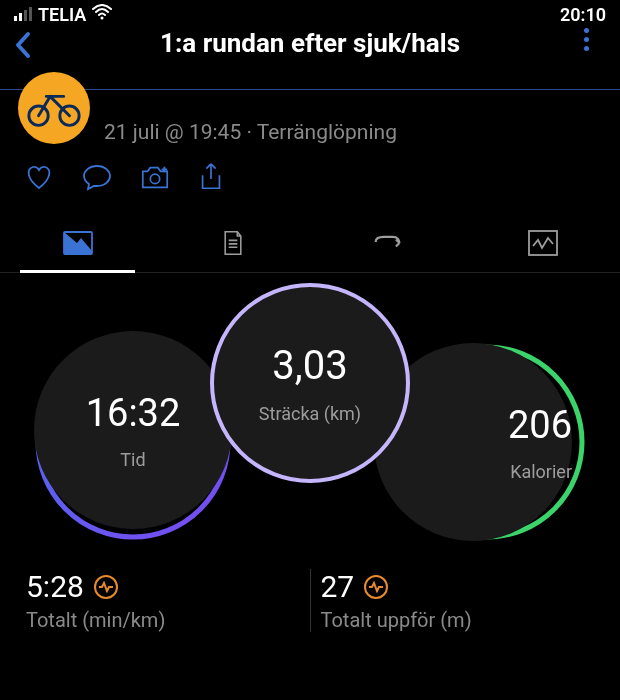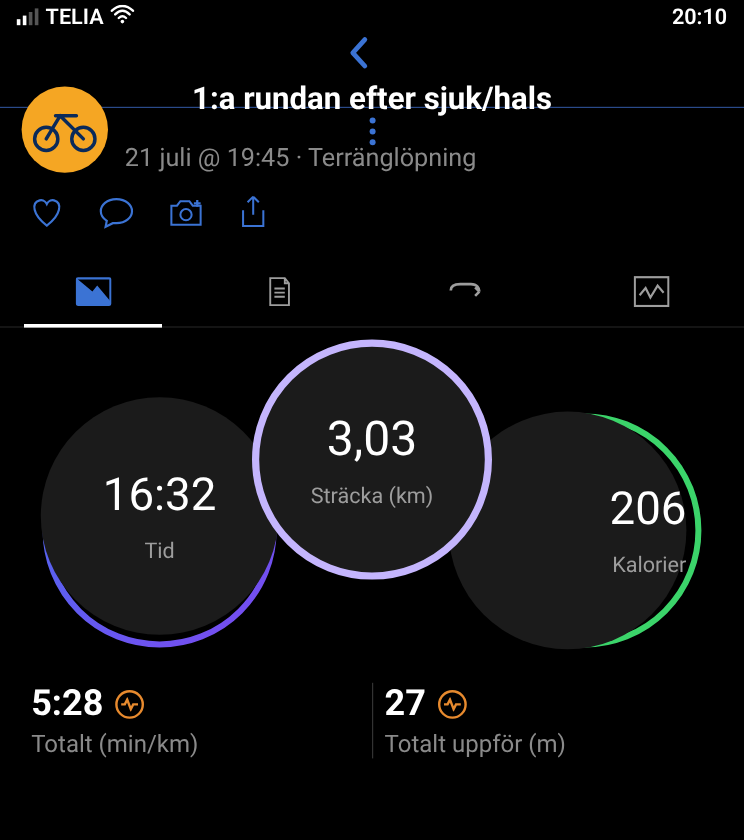--- a/index.html
+++ b/index.html
@@ -33,25 +33,24 @@
   .battery-wrap { display:flex; align-items:center; gap:4px;}
   .battery { width: 28px; height: 14px; border: 1.5px solid #fff; border-radius: 3px; position: relative; }
   .battery::after { content:""; position:absolute; right:-4px; top:3px; width:3px; height:6px; background:#fff; border-radius:0 2px 2px 0;}
   .battery-fill { height:100%; width:60%; background:#fff; border-radius:1px;}
   .loc-arrow { font-size:16px; }
 
   
   .nav-header {
     height: 62px;
     display: flex;
-    align-items: center;
+    align-items: flex-start;
     padding: 0 14px;
     border-bottom: 1px solid #2a4a8a;
     position: relative;
-    flex-direction: column;
   }
   .back-btn { width: 40px; color:#3b73d4; font-size:34px; font-weight:300; }
   .nav-title { flex:1; text-align:center; font-size:26px; font-weight:700; padding-right:0; }
   .more-btn { width:40px; display:flex; flex-direction:column; align-items:center; gap:4px; }
   .more-btn span { width:5px; height:5px; background:#3b73d4; border-radius:50%; }
 
   
   .profile-row { display:flex; align-items:flex-end; padding: 8px 18px 18px; gap:14px; }
   .avatar {
     width:72px; height:72px; border-radius:50%;
@@ -92,40 +91,40 @@
     flex-direction:column;
     align-items:center;
     justify-content:center;
     background:#1b1b1b;
   }
   .ring .val { font-size:38px; font-weight:400; }
   .ring .lbl { font-size:18px; color:#9d9d9d; margin-top:14px;}
   .ring-center {
     width:200px; height:200px;
     left:210px; top:0;
-    border:6px solid #c4b5fd;
+    border:4px solid #c4b5fd;
     z-index:3;
   }
   .ring-center .val { font-size:40px; }
   .ring-left {
     width:198px; height:198px;
     left:34px; top:48px;
     z-index:2;
   }
   .ring-right {
     width:198px; height:198px;
     right:48px; top:60px;
     z-index:2;
     align-items:flex-end;
   }
 
   
   .bstats { display:flex; padding: 16px 26px 0; }
   .bstat { flex:1; }
-  .bstat-top { display:flex; align-items:center; gap:10px; font-size:30px; font-weight:700;}
+  .bstat-top { display:flex; align-items:center; gap:10px; font-size:30px; font-weight:400;}
   .bstat-lbl { color:#8a8a8a; font-size:20px; margin-top:4px;}
   .pulse-ico {
     width:24px; height:24px; border:2px solid #e78a2e; border-radius:50%;
     display:flex; align-items:center; justify-content:center;
   }
   .pulse-ico svg { width:16px; height:12px; stroke:#e78a2e; fill:none; stroke-width:2;}
   .divider { width:1px; background:#333; margin:0 10px;}
 </style>
 </head>
 <body>

